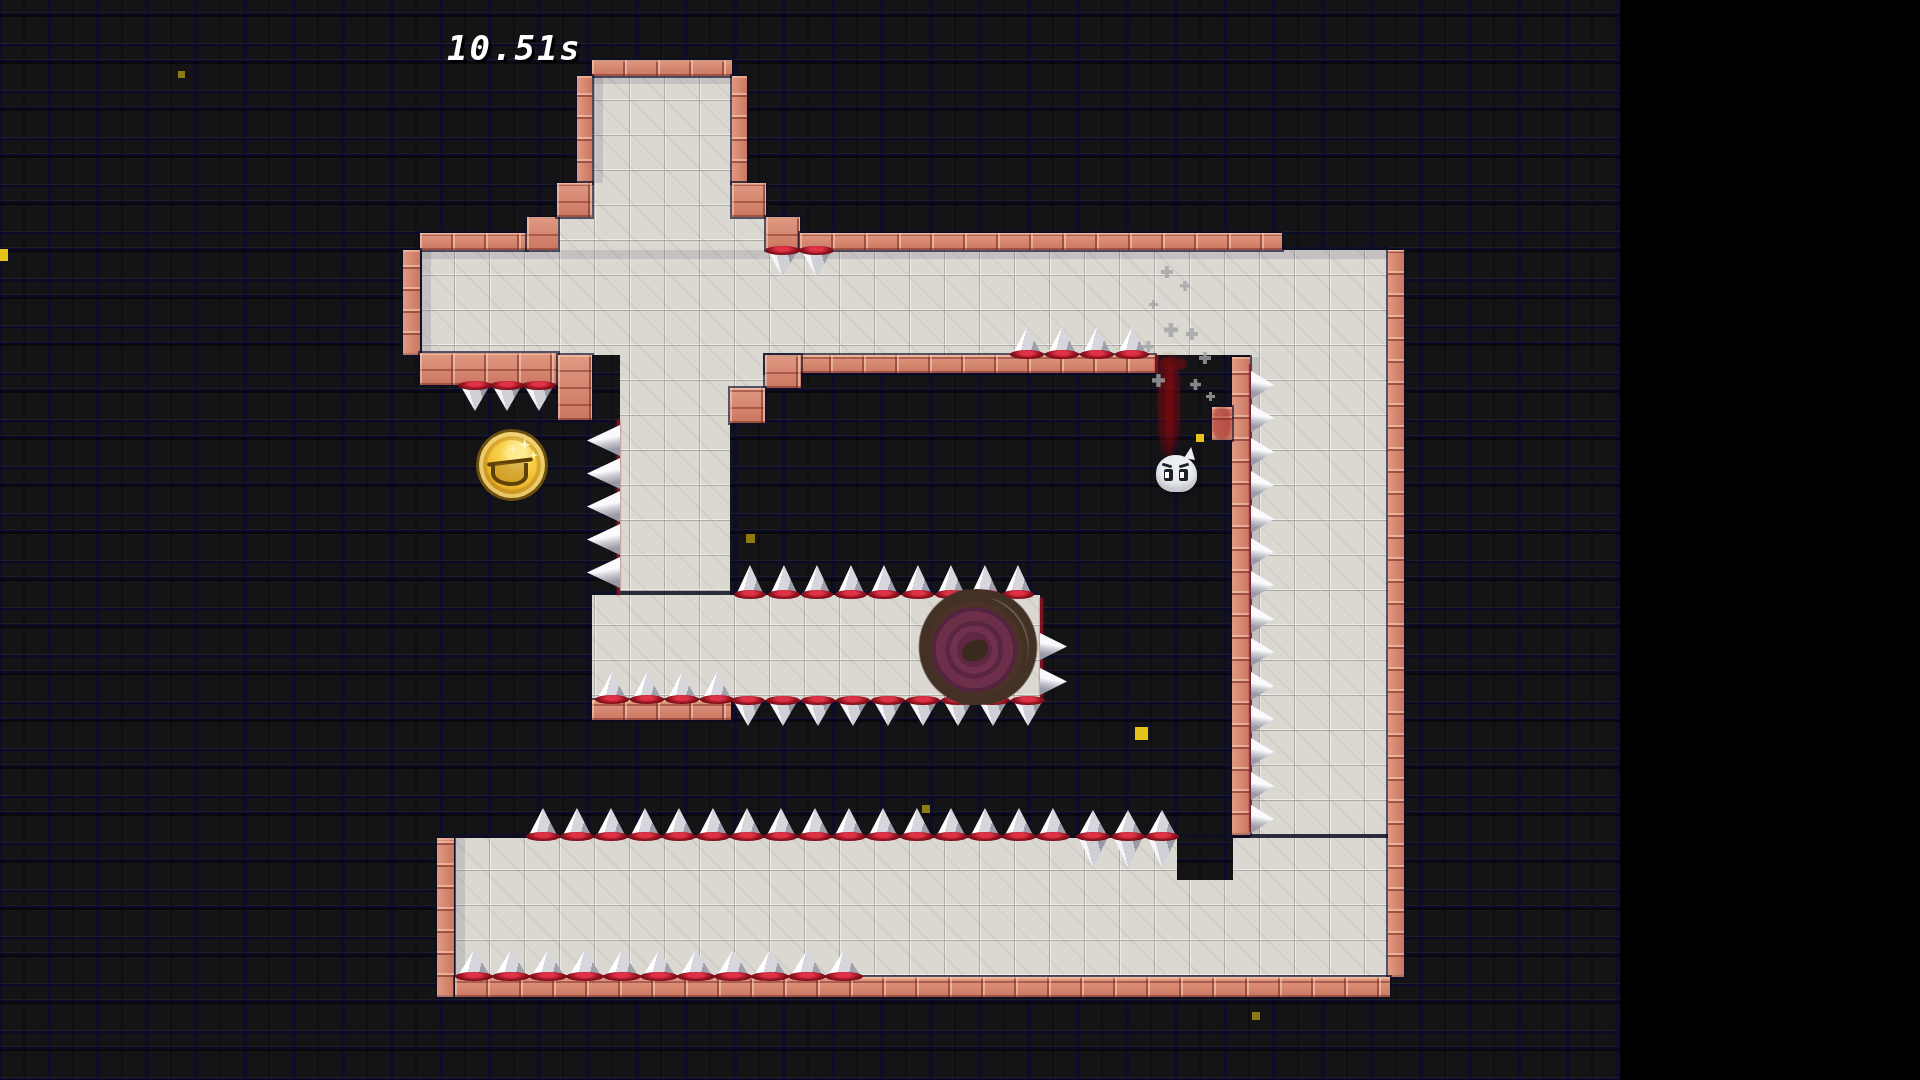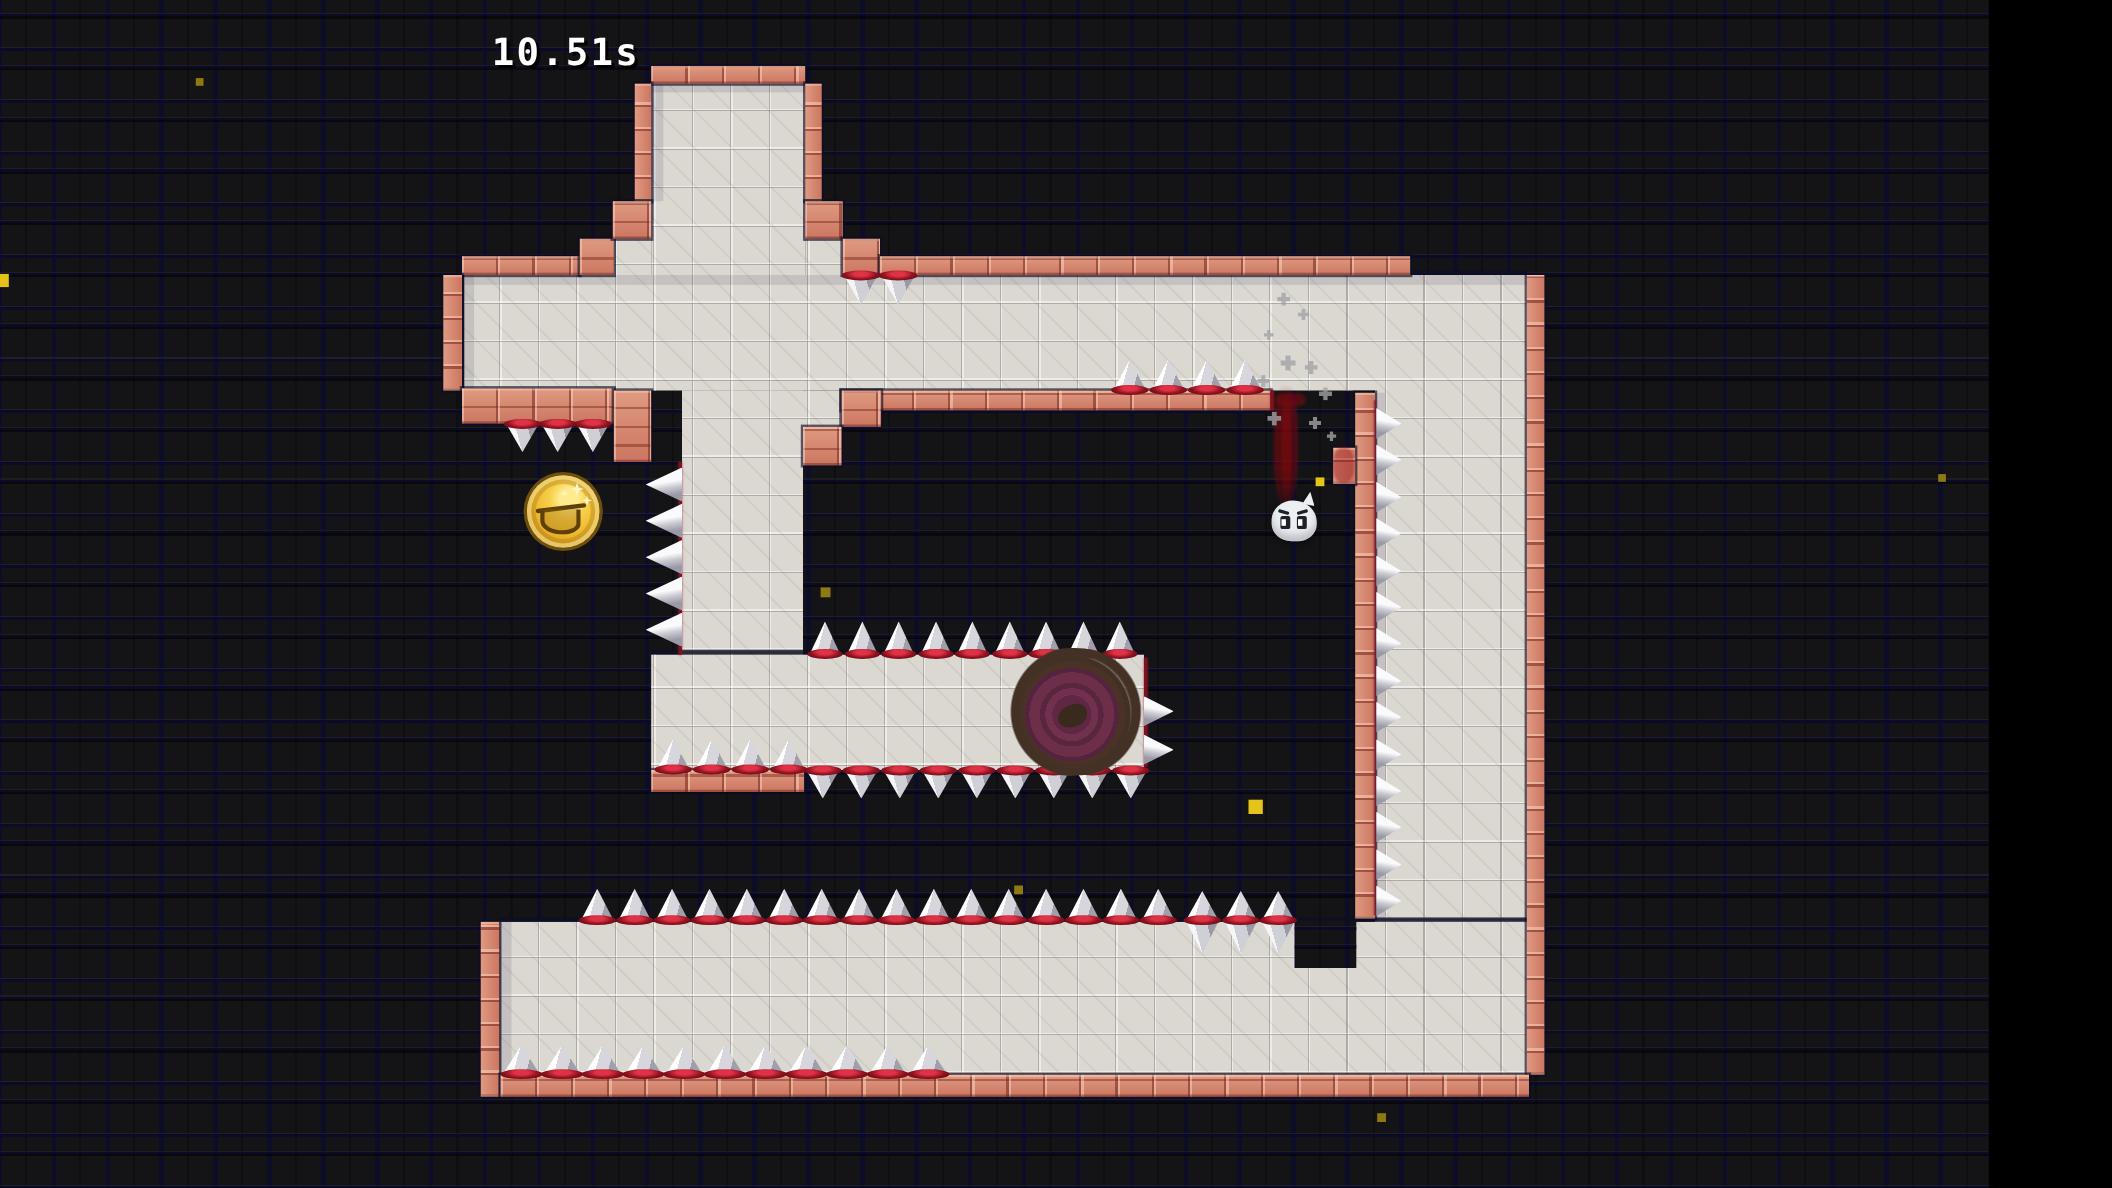--- a/index.html
+++ b/index.html
@@ -1,17 +1,17 @@
 <!DOCTYPE html>
 <html><head>
 <meta charset="utf-8">
 <style>
   html,body{margin:0;padding:0;background:#000;}
-  #stage{position:relative;width:1808px;height:1080px;overflow:hidden;
-    font-family:"DejaVu Sans Mono",monospace;}
+  #stage{position:relative;width:1620px;height:1080px;overflow:hidden;
+    font-family:"DejaVu Sans Mono",monospace;font-style:italic;}
   .darkbg{
     background-color:#141417;
     background-image:
       repeating-linear-gradient(0deg, rgba(255,255,255,.055) 2px 3px, transparent 3px 29px, rgba(0,0,0,.55) 29px 31px, rgba(10,10,40,.95) 31px 33px, rgba(255,255,255,.045) 33px 34px, transparent 34px 46px, rgba(10,10,40,.95) 47px 49px),
       repeating-linear-gradient(90deg, rgba(12,12,42,.9) 0 2px, transparent 2px 47px, rgba(12,12,42,.9) 47px 49px),
       repeating-linear-gradient(90deg, transparent 0 23px, rgba(0,0,0,.28) 23px 25px, transparent 25px 49px);
     background-attachment:fixed;
   }
   .g{position:absolute;z-index:1;
     background-color:#dbd8d2;

